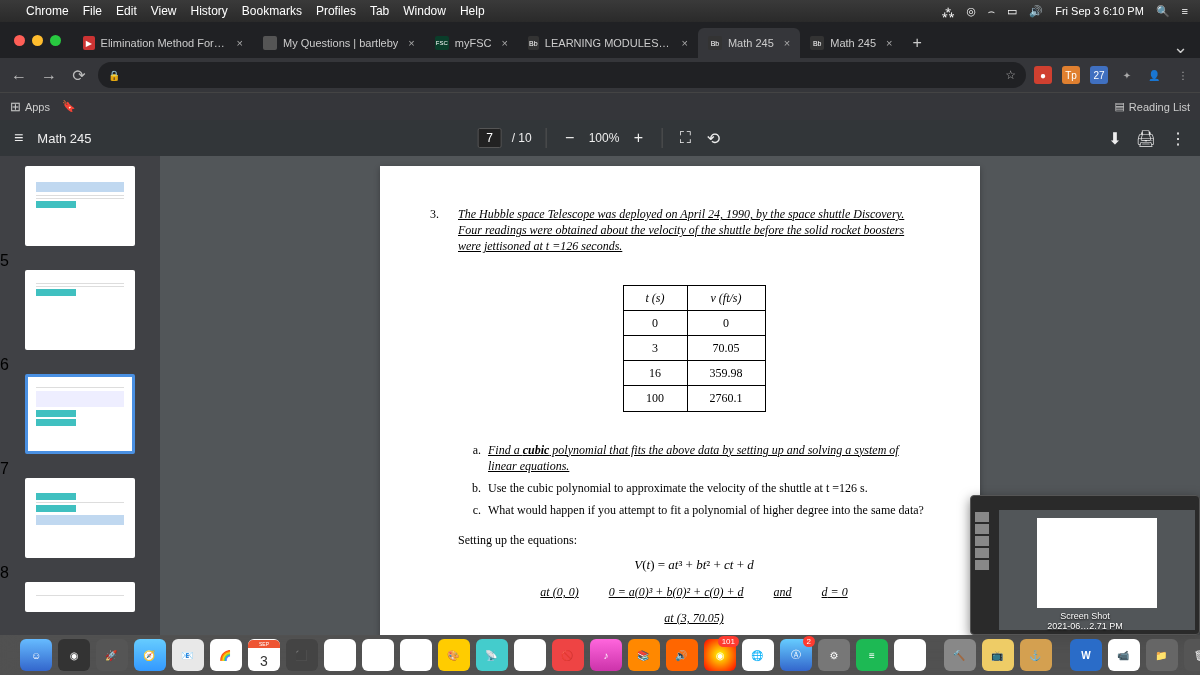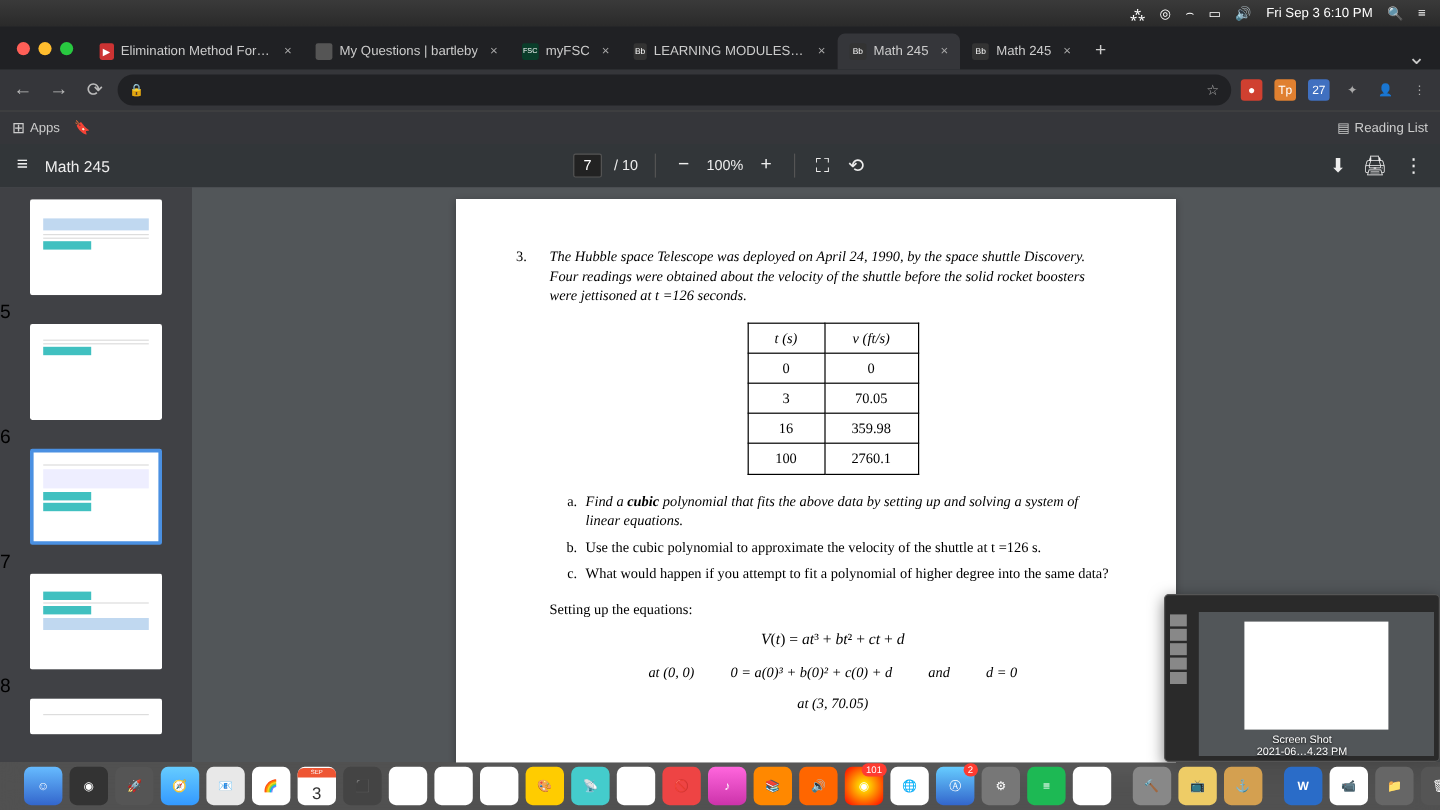--- a/index.html
+++ b/index.html
@@ -61,22 +61,22 @@
 .thumb .box { height: 10px; background: #c0d8f0; margin: 3px 0; }
 .thumb .teal { height: 7px; background: #40c0c0; width: 40px; margin: 2px 0; }
 
 
 .pagewrap { position: absolute; top: 36px; left: 160px; right: 0; bottom: 0; overflow: auto; padding: 10px 0 20px; }
 .page { width: 600px; min-height: 760px; background: #fff; margin: 0 auto; padding: 40px 50px; box-shadow: 0 2px 6px rgba(0,0,0,.3); font-family: "Times New Roman", serif; font-size: 12px; line-height: 1.35; color: #000; }
 .page h3 { text-align: center; font-size: 14px; font-weight: bold; margin-bottom: 20px; }
 .problem { display: flex; gap: 10px; }
 .problem .num { width: 18px; }
 .problem .body { flex: 1; font-style: italic; }
-.problem .body span { font-style: italic; }
-table.vt { border-collapse: collapse; margin: 14px auto; }
+.problem .body span { font-style: italic; text-decoration: underline; }
+table.vt { border-collapse: collapse; margin: 30px auto; }
 table.vt th, table.vt td { border: 1px solid #000; padding: 4px 22px; text-align: center; font-size: 12px; font-style: normal; }
 table.vt th { font-weight: normal; font-style: italic; }
 ol.sub { list-style: lower-alpha; margin: 10px 0 10px 26px; font-style: normal; }
 ol.sub li { margin-bottom: 6px; padding-left: 4px; }
 .setup { font-weight: normal; font-style: normal; margin-top: 14px; }
 .eq { text-align: center; font-style: normal; font-family: "Times New Roman", serif; margin: 8px 0; font-size: 13px; }
 .eqrow { display: flex; gap: 30px; align-items: center; justify-content: center; font-style: normal; margin: 10px 0; }
 
 
 .preview { position: absolute; right: 0; bottom: 40px; width: 230px; height: 140px; background: #2a2a2a; border: 1px solid #555; border-radius: 4px; box-shadow: 0 4px 12px rgba(0,0,0,.5); }
@@ -90,20 +90,33 @@
 .dockicon { width: 32px; height: 32px; border-radius: 6px; font-size: 10px; display: flex; align-items: center; justify-content: center; color: #fff; position: relative; flex-shrink: 0; }
 .dockicon .badge { position: absolute; top: -3px; right: -3px; background: #ff3b30; color: #fff; border-radius: 8px; font-size: 8px; padding: 1px 4px; }
 .dockicon .day { position: absolute; bottom: 2px; font-size: 14px; color: #333; font-weight: 500; }
 .dockicon .month { position: absolute; top: 1px; font-size: 5px; color: #fff; background: #e53; width: 100%; text-align: center; border-radius: 5px 5px 0 0; padding: 1px 0; }
 .docksep { width: 1px; height: 30px; background: rgba(255,255,255,.3); margin: 0 3px; }
 </style>
 </head>
 <body>
 
 <div class="menubar">
+  <div class="left">
+    <span class="apple"></span>
+    <span>Chrome</span>
+    <span>File</span>
+    <span>Edit</span>
+    <span>View</span>
+    <span>History</span>
+    <span>Bookmarks</span>
+    <span>Profiles</span>
+    <span>Tab</span>
+    <span>Window</span>
+    <span>Help</span>
+  </div>
   <div class="right">
     <span>⁂</span>
     <span>◎</span>
     <span>⌢</span>
     <span>▭</span>
     <span>🔊</span>
     <span>Fri Sep 3 6:10 PM</span>
     <span>🔍</span>
     <span>≡</span>
   </div>
@@ -305,21 +318,21 @@
       <div></div>
       <div></div>
       <div></div>
     </div>
   <div class="body">
       <div class="inner"></div>
     </div>
 </div>
 <div style="position:absolute;right:30px;bottom:44px;font-size:9px;color:#fff;text-shadow:0 1px 2px #000;text-align:center;width:170px">
   <div>Screen Shot</div>
-    <div>2021-06…4.23 PM</div>
+    <div>2021-06…2.71 PM</div>
 </div>
 
 <div class="dock">
   <div class="dockicon" style="background:linear-gradient(#6bf,#36c)">☺</div>
   <div class="dockicon" style="background:#333">◉</div>
   <div class="dockicon" style="background:#555">🚀</div>
   <div class="dockicon" style="background:linear-gradient(#6cf,#39f)">🧭</div>
   <div class="dockicon" style="background:#e8e8e8">📧</div>
   <div class="dockicon" style="background:#fff">🌈</div>
   <div class="dockicon" style="background:#fff;color:#333">

